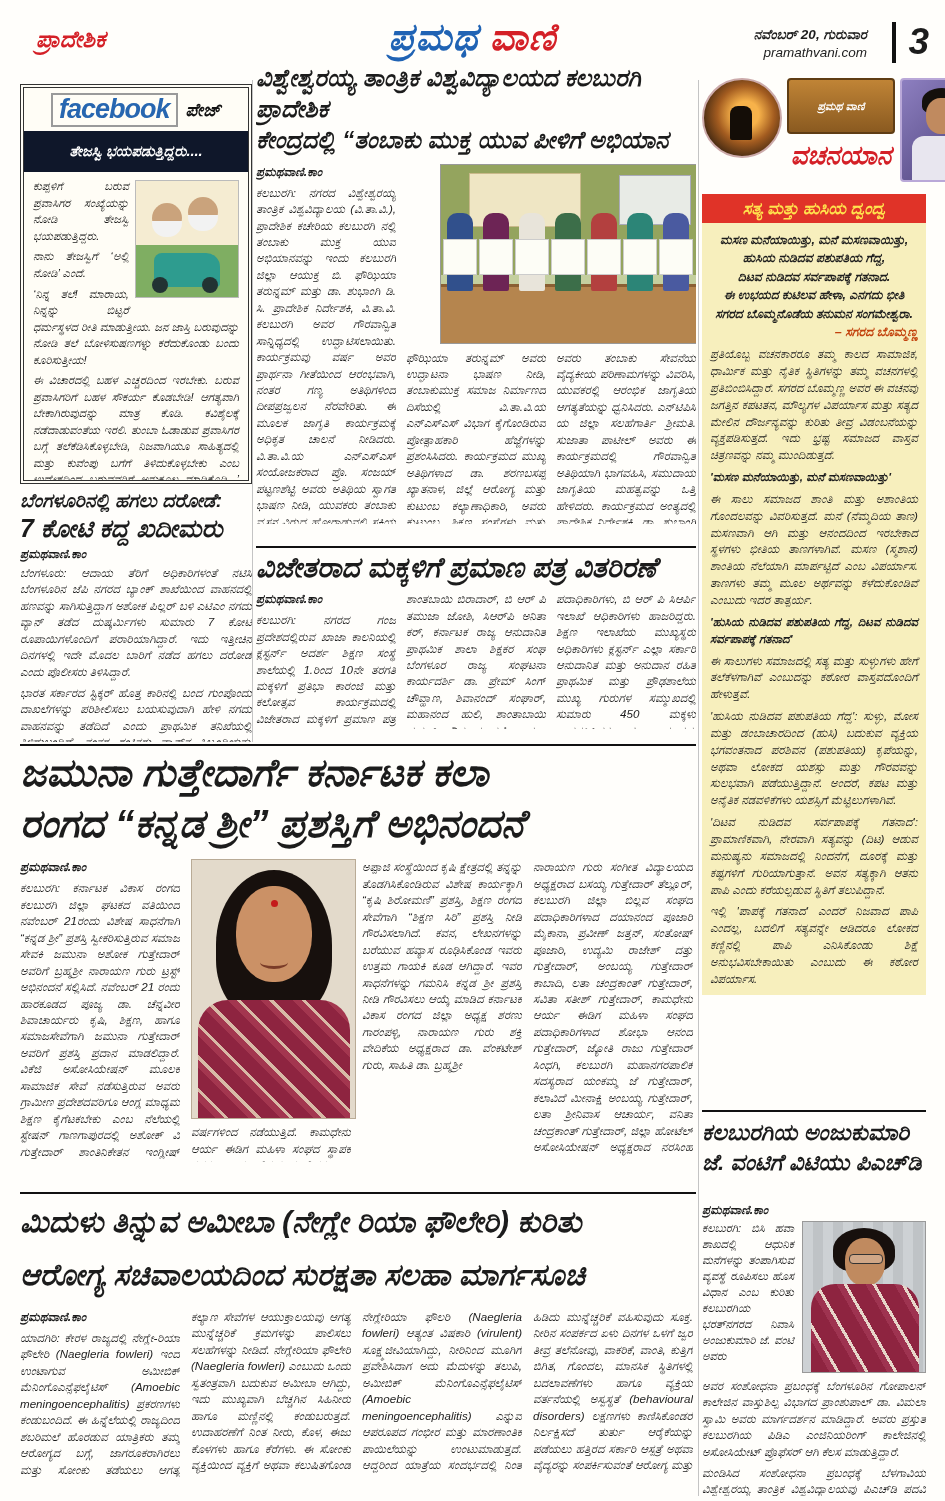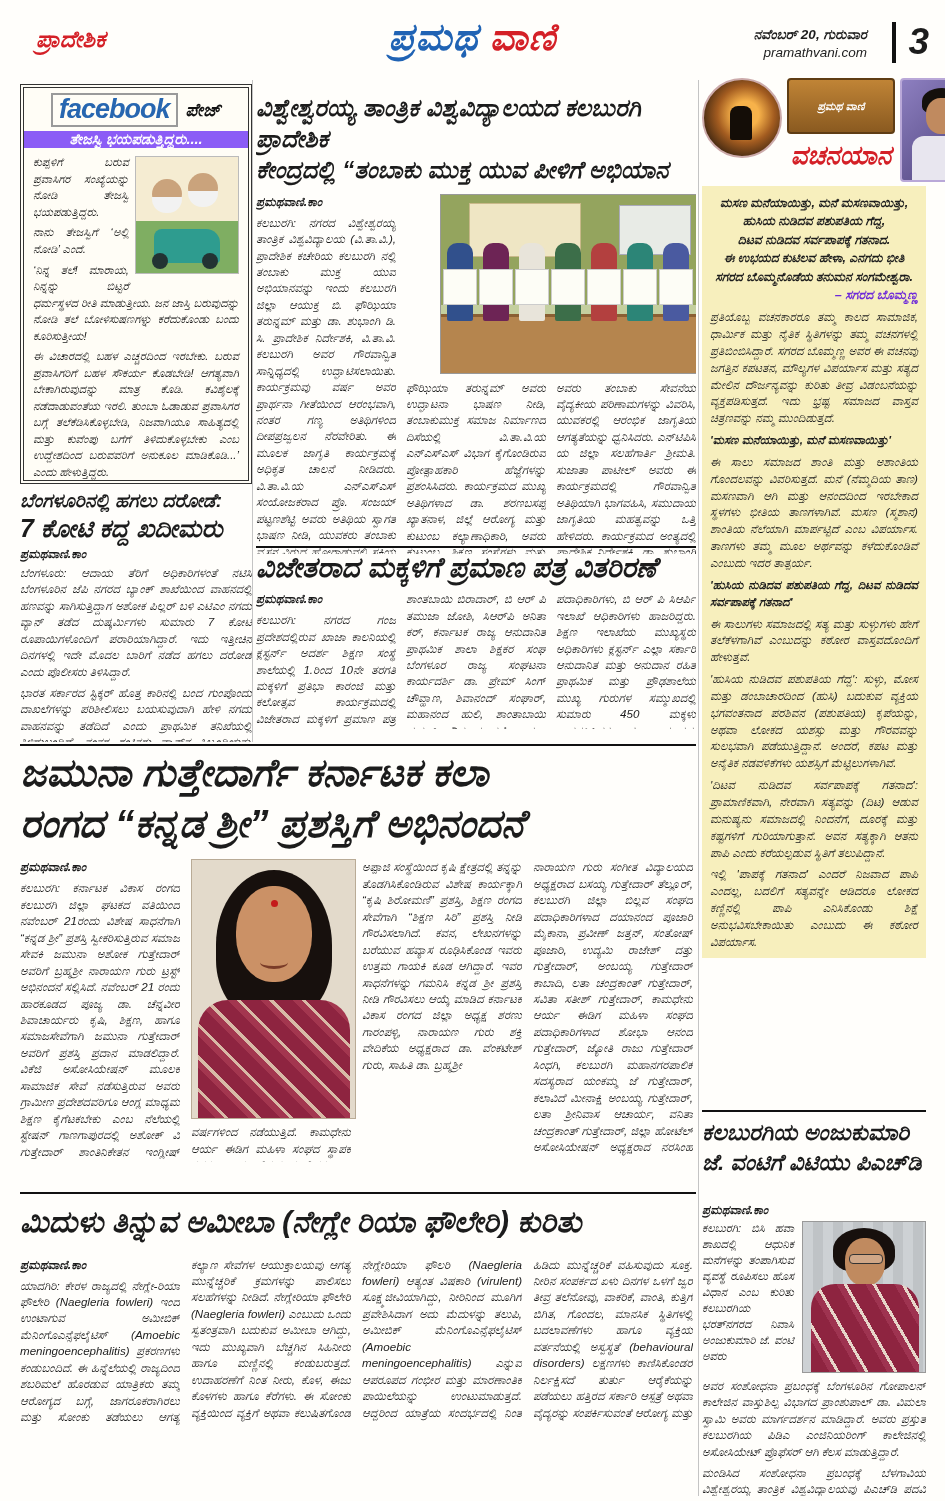--- a/index.html
+++ b/index.html
@@ -18,38 +18,38 @@
   .rule{position:absolute;background:#111;}
   .vrule{position:absolute;background:#c4c4c4;width:1px;}
   .byline{font-weight:bold;font-size:12px;margin:0 0 4px 0;}
   .body-txt{font-size:11.6px;line-height:1.42;text-align:justify;overflow:hidden;}
   .body-txt p{margin:0 0 5px 0;}
   
   .fb-box{position:absolute;left:20px;top:84px;width:232px;height:400px;border:4px double #333;background:#fffdf6;box-sizing:border-box;overflow:hidden;}
   .fb-logo-row{display:flex;align-items:center;justify-content:center;gap:8px;padding:5px 4px 4px;}
   .fb-word{font-size:27px;font-weight:bold;color:#2766b0;letter-spacing:-1px;border:2px solid #9a9a9a;padding:0 6px 2px;line-height:1.05;}
   .fb-suffix{font-size:18px;font-weight:bold;color:#111;}
-  .fb-bar{background:#8b5cf6;color:#fff;font-weight:bold;font-size:14.5px;text-align:center;padding:0 2px;}
+  .fb-bar{background:#0f172a;color:#fff;font-weight:bold;font-size:14.5px;text-align:center;padding:12px 2px;}
   .fb-body{padding:6px 9px 0;font-size:11.4px;line-height:1.45;text-align:justify;}
   .fb-body p{margin:0 0 4px 0;}
   .fb-cartoon{float:right;width:102px;height:116px;margin:2px 0 4px 6px;position:relative;overflow:hidden;
               background:linear-gradient(#f5ecd2 0 55%,#7fae62 55% 100%);border:1px solid #bbb;}
   .fb-cartoon .scooter{position:absolute;left:18px;bottom:10px;width:66px;height:34px;background:#2e9c8f;border-radius:8px 14px 4px 4px;}
   .fb-cartoon .wheel{position:absolute;bottom:4px;width:16px;height:16px;background:#233;border-radius:50%;}
   .fb-cartoon .w1{left:16px;} .fb-cartoon .w2{left:66px;}
   .fb-cartoon .head{position:absolute;width:30px;height:30px;background:#caa37c;border-radius:50%;}
   .fb-cartoon .h1{left:16px;top:22px;} .fb-cartoon .h2{left:52px;top:16px;}
   .fb-cartoon .beard{position:absolute;width:30px;height:16px;background:#f2f2f2;border-radius:0 0 14px 14px;}
   .fb-cartoon .b1{left:16px;top:40px;} .fb-cartoon .b2{left:52px;top:34px;}
   
   .robbery{position:absolute;left:20px;top:490px;width:232px;height:252px;overflow:hidden;}
   .robbery .h-a{font-size:19px;font-weight:bold;line-height:1.2;}
   .robbery .h-b{font-size:25px;font-weight:bold;line-height:1.2;margin-bottom:4px;}
   
-  .tobacco{position:absolute;left:256px;top:92px;width:440px;height:462px;overflow:hidden;}
+  .tobacco{position:absolute;left:256px;top:62px;width:440px;height:462px;overflow:hidden;}
   .tobacco .headline{font-size:24px;font-weight:bold;line-height:1.3;margin-bottom:8px;}
   .tob-cols{display:flex;gap:10px;}
   .tob-c1{width:140px;flex:none;height:392px;}
   .tob-right{width:290px;flex:none;}
   .photo-group{width:256px;height:178px;margin-left:34px;position:relative;overflow:hidden;background:linear-gradient(#94a45e 0 62%,#c4cf9f 62% 100%);border:1px solid #999;}
   .photo-group .banner{position:absolute;left:28px;top:8px;width:110px;height:52px;background:#efe6c4;border:1px solid #c9b98a;}
   .photo-group .board{position:absolute;right:6px;top:10px;width:70px;height:48px;background:#e8ebe6;border:1px solid #aab;}
   .photo-group .table{position:absolute;left:0;bottom:0;width:100%;height:56px;background:#b5854e;border-top:3px solid #8a5f33;}
   .fig{position:absolute;top:48px;width:26px;height:78px;border-radius:10px 10px 2px 2px;}
   .fig .poster{position:absolute;left:-4px;top:26px;width:32px;height:34px;background:#fdfdf6;border:1px solid #ccc;}
@@ -69,21 +69,21 @@
          color:#fff;font-size:11px;font-weight:bold;display:flex;align-items:center;justify-content:center;}
   .vach-title{font-size:26px;font-weight:bold;color:#d42027;margin-top:6px;}
   .vach-portrait{width:80px;height:100px;flex:none;border:2px solid #b9a8d8;border-radius:4px;position:relative;overflow:hidden;
      background:linear-gradient(135deg,#8d7fc0,#4a3f77);}
   .vach-portrait .hair{position:absolute;left:20px;top:8px;width:40px;height:26px;background:#14100c;border-radius:50% 50% 30% 30%;}
   .vach-portrait .face{position:absolute;left:24px;top:18px;width:32px;height:36px;background:#c08a5f;border-radius:45%;}
   .vach-portrait .shirt{position:absolute;left:10px;top:56px;width:60px;height:44px;background:#e8e6ef;border-radius:12px 12px 0 0;}
   .vach-bar{margin-top:8px;background:#e03328;color:#ffe34d;font-weight:bold;font-size:16.5px;text-align:center;padding:5px 2px;}
   .vach-panel{background:#f7efbd;padding:8px 8px 6px;height:772px;overflow:hidden;box-sizing:border-box;}
   .poem div{font-size:12.3px;font-weight:bold;line-height:1.5;text-align:center;}
-  .poem-author{text-align:right;color:#6d28d9;font-weight:bold;font-size:12.5px;margin:2px 0 6px;}
+  .poem-author{text-align:right;color:#c2410c;font-weight:bold;font-size:12.5px;margin:2px 0 6px;}
   .vach-body{font-size:11.7px;line-height:1.44;text-align:justify;}
   .vach-body p{margin:0 0 5px;}
   .vach-body p.b{font-weight:bold;}
   
   .jamuna{position:absolute;left:20px;top:748px;width:676px;height:442px;overflow:hidden;}
   .jamuna .headline{font-size:39px;font-weight:bold;line-height:1.3;letter-spacing:0;}
   .jam-cols{display:flex;gap:11px;margin-top:10px;}
   .jam-cols .c{width:160px;flex:none;height:300px;}
   .jam-photo{width:163px;height:258px;position:relative;overflow:hidden;background:#e3dacb;border:1px solid #b9ab96;margin-bottom:5px;}
   .jam-photo .hair{position:absolute;left:24px;top:10px;width:116px;height:150px;background:#17100d;border-radius:50% 50% 40% 40%;}
@@ -238,20 +238,21 @@
       <div class="vach-mid">
         <div class="plank">ಪ್ರಮಥ ವಾಣಿ</div>
         <div class="vach-title">ವಚನಯಾನ</div>
       </div>
       <div class="vach-portrait">
         <div class="hair"></div>
         <div class="face"></div>
         <div class="shirt"></div>
       </div>
     </div>
+    <div class="vach-bar">ಸತ್ಯ ಮತ್ತು ಹುಸಿಯ ದ್ವಂದ್ವ</div>
     <div class="vach-panel">
       <div class="poem">
         <div>ಮಸಣ ಮನೆಯಾಯಿತ್ತು, ಮನೆ ಮಸಣವಾಯಿತ್ತು,</div>
         <div>ಹುಸಿಯ ನುಡಿದವ ಪಶುಪತಿಯ ಗೆದ್ದ,</div>
         <div>ದಿಟವ ನುಡಿದವ ಸರ್ವಪಾಪಕ್ಕೆ ಗತನಾದ.</div>
         <div>ಈ ಉಭಯದ ಕುಟಿಲವ ಹೇಳಾ, ಎನಗದು ಭೀತಿ</div>
         <div>ಸಗರದ ಬೊಮ್ಮನೊಡೆಯ ತನುಮನ ಸಂಗಮೇಶ್ವರಾ.</div>
       </div>
       <div class="poem-author">– ಸಗರದ ಬೊಮ್ಮಣ್ಣ</div>
       <div class="vach-body">
@@ -320,20 +321,21 @@
     <div class="body-txt phd-after">
       <p>ಅವರ ಸಂಶೋಧನಾ ಪ್ರಬಂಧಕ್ಕೆ ಬೆಂಗಳೂರಿನ ಗೋಪಾಲನ್ ಕಾಲೇಜಿನ ವಾಸ್ತುಶಿಲ್ಪ ವಿಭಾಗದ ಪ್ರಾಂಶುಪಾಲ್ ಡಾ. ವಿಮಲಾ ಸ್ವಾಮಿ ಅವರು ಮಾರ್ಗದರ್ಶನ ಮಾಡಿದ್ದಾರೆ. ಅವರು ಪ್ರಸ್ತುತ ಕಲಬುರಗಿಯ ಪಿಡಿಎ ಎಂಜಿನಿಯರಿಂಗ್ ಕಾಲೇಜಿನಲ್ಲಿ ಅಸೋಸಿಯೇಟ್ ಪ್ರೊಫೆಸರ್ ಆಗಿ ಕೆಲಸ ಮಾಡುತ್ತಿದ್ದಾರೆ.</p>
       <p>ಮಂಡಿಸಿದ ಸಂಶೋಧನಾ ಪ್ರಬಂಧಕ್ಕೆ ಬೆಳಗಾವಿಯ ವಿಶ್ವೇಶ್ವರಯ್ಯ ತಾಂತ್ರಿಕ ವಿಶ್ವವಿದ್ಯಾಲಯವು ಪಿಎಚ್‌ಡಿ ಪದವಿ ನೀಡಿ ಗೌರವಿಸಿದೆ.</p>
     </div>
   </div>
 
   <div class="rule" style="left:20px;top:1192px;width:676px;height:2px;"></div>
   <div class="amoeba">
     <div class="headline">
       <div>ಮಿದುಳು ತಿನ್ನುವ ಅಮೀಬಾ (ನೇಗ್ಲೇ ರಿಯಾ ಫೌಲೇರಿ) ಕುರಿತು</div>
+      <div>ಆರೋಗ್ಯ ಸಚಿವಾಲಯದಿಂದ ಸುರಕ್ಷತಾ ಸಲಹಾ ಮಾರ್ಗಸೂಚಿ</div>
     </div>
     <div class="amo-cols">
       <div class="c body-txt">
         <div class="byline">ಪ್ರಮಥವಾಣಿ.ಕಾಂ</div>
         <p>ಯಾದಗಿರಿ: ಕೇರಳ ರಾಜ್ಯದಲ್ಲಿ ನೇಗ್ಲೇ-ರಿಯಾ ಫೌಲೇರಿ (Naegleria fowleri) ಇಂದ ಉಂಟಾಗುವ ಅಮೀಬಿಕ್ ಮೆನಿಂಗೊಎನ್ಸೆಫಲೈಟಿಸ್ (Amoebic meningoencephalitis) ಪ್ರಕರಣಗಳು ಕಂಡುಬಂದಿದೆ. ಈ ಹಿನ್ನೆಲೆಯಲ್ಲಿ ರಾಜ್ಯದಿಂದ ಶಬರಿಮಲೆ ಹೊರಡುವ ಯಾತ್ರಿಕರು ತಮ್ಮ ಆರೋಗ್ಯದ ಬಗ್ಗೆ, ಜಾಗರೂಕರಾಗಿರಲು ಮತ್ತು ಸೋಂಕು ತಡೆಯಲು ಆಗತ್ಯ ಮುನ್ನೆಚ್ಚರಿಕೆ ಮತ್ತು ಸುರಕ್ಷಿತಾ ಕ್ರಮಗಳನ್ನು ಪಾಲಿಸುವ ಕುರಿತು ಆರೋಗ್ಯ ಮತ್ತು ಕುಟುಂಬ</p>
       </div>
       <div class="c body-txt">
         <p>ಕಲ್ಯಾಣ ಸೇವೆಗಳ ಆಯುಕ್ತಾಲಯವು ಆಗತ್ಯ ಮುನ್ನೆಚ್ಚರಿಕೆ ಕ್ರಮಗಳನ್ನು ಪಾಲಿಸಲು ಸಲಹೆಗಳನ್ನು ನೀಡಿದೆ. ನೇಗ್ಲೇರಿಯಾ ಫೌಲೇರಿ (Naegleria fowleri) ಎಂಬುದು ಒಂದು ಸ್ವತಂತ್ರವಾಗಿ ಬದುಕುವ ಅಮೀಬಾ ಆಗಿದ್ದು, ಇದು ಮುಖ್ಯವಾಗಿ ಬೆಚ್ಚಗಿನ ಸಿಹಿನೀರು ಹಾಗೂ ಮಣ್ಣಿನಲ್ಲಿ ಕಂಡುಬರುತ್ತದೆ. ಉದಾಹರಣೆಗೆ ನಿಂತ ನೀರು, ಕೊಳ, ಈಜು ಕೊಳಗಳು ಹಾಗೂ ಕೆರೆಗಳು. ಈ ಸೋಂಕು ವ್ಯಕ್ತಿಯಿಂದ ವ್ಯಕ್ತಿಗೆ ಅಥವಾ ಕಲುಷಿತಗೊಂಡ ನೀರನ್ನು ಕುಡಿಯುವುದರಿಂದ ಹರಡುವುದಿಲ್ಲ.</p>
       </div>
       <div class="c body-txt">

